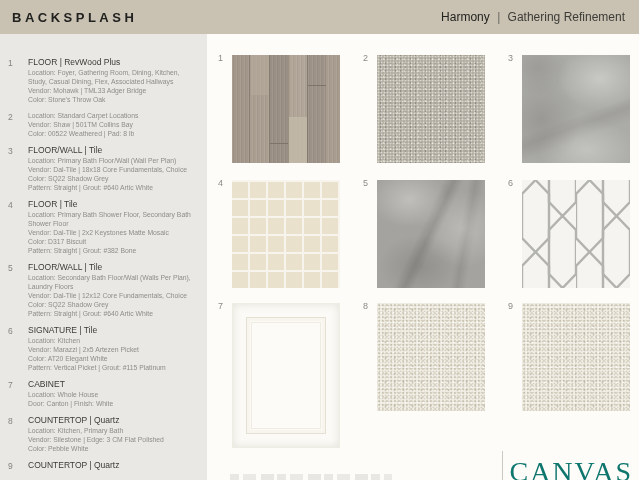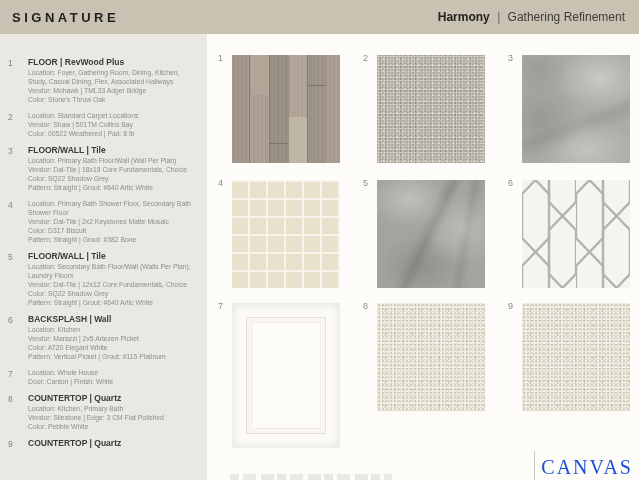--- a/index.html
+++ b/index.html
@@ -10,33 +10,33 @@
     margin:0 auto;
   }
   
   .header {
     position:absolute; top:0; left:0; right:0; height:34px;
     background:#c9c2b2; display:flex; align-items:center; justify-content:space-between;
     padding:0 14px 0 12px;
   }
   .brand { font-size:13px; font-weight:bold; letter-spacing:3.5px; color:#21211f; }
   .collection { font-size:12px; color:#3c3b37; }
-  .collection .coll-name { font-weight:bold; color:#23231f; }
+  .collection .coll-name { font-weight:normal; color:#23231f; }
   .collection .coll-div { color:#6b6a64; padding:0 4px; }
   
   .sidebar {
     position:absolute; top:34px; left:0; width:207px; bottom:0;
     background:#e9e8e5; padding:23px 10px 0 8px; overflow:hidden;
   }
   .spec-item { display:flex; margin-bottom:7px; }
   .spec-num {
     flex:0 0 20px; font-size:8.5px; color:#85847f; padding-top:1px; text-align:left;
   }
   .spec-body { flex:1; min-width:0; }
-  .spec-title { font-size:8.5px; font-weight:bold; color:#3b3a36; line-height:11px; }
+  .spec-title { font-size:8.5px; font-weight:normal; color:#3b3a36; line-height:11px; }
   .spec-line { font-size:6.8px; color:#8e8d88; line-height:9px; }
   
   .panel {
     position:absolute; top:34px; left:207px; right:0; bottom:0;
     background:#fdfcf9;
   }
   .sw-group { position:absolute; width:108px; }
   .sw-num {
     position:absolute; left:-14px; top:-2px; font-size:9px; color:#8b8a86;
   }
@@ -117,31 +117,31 @@
   }
   
   .cutoff-text {
     position:absolute; left:23px; bottom:0; width:162px; height:6px; opacity:.5;
     background:repeating-linear-gradient(90deg,#d4d3cf 0 9px, transparent 9px 13px,
       #d8d7d3 13px 26px, transparent 26px 31px, #d2d1cd 31px 44px, transparent 44px 47px);
   }
   .logo {
     position:absolute; right:4px; bottom:-1px; height:30px;
     border-left:1px solid #ccc9c2; padding:5px 2px 0 6px;
-    font-family:"Liberation Serif", serif; font-size:20px; letter-spacing:2px;
-    color:#1d4ed8;
+    font-family:"Liberation Serif", serif; font-size:28px; letter-spacing:2px;
+    color:#0f766e;
   }
 </style>
 </head>
 <body>
 
 <div class="page">
 
   <div class="header">
-    <div class="brand">SIGNATURE</div>
+    <div class="brand">BACKSPLASH</div>
     <div class="collection">
       <span class="coll-name">Harmony</span>
       <span class="coll-div">|</span>
       <span class="coll-tag">Gathering Refinement</span>
     </div>
   </div>
 
   <div class="sidebar">
 
     <div class="spec-item">
@@ -170,20 +170,21 @@
         <div class="spec-line">Location: Primary Bath Floor/Wall (Wall Per Plan)</div>
         <div class="spec-line">Vendor: Dal-Tile | 18x18 Core Fundamentals, Choice</div>
         <div class="spec-line">Color: SQ22 Shadow Grey</div>
         <div class="spec-line">Pattern: Straight | Grout: #640 Artic White</div>
       </div>
     </div>
 
     <div class="spec-item">
       <span class="spec-num">4</span>
       <div class="spec-body">
+        <div class="spec-title">FLOOR | Tile</div>
         <div class="spec-line">Location: Primary Bath Shower Floor, Secondary Bath Shower Floor</div>
         <div class="spec-line">Vendor: Dal-Tile | 2x2 Keystones Matte Mosaic</div>
         <div class="spec-line">Color: D317 Biscuit</div>
         <div class="spec-line">Pattern: Straight | Grout: #382 Bone</div>
       </div>
     </div>
 
     <div class="spec-item">
       <span class="spec-num">5</span>
       <div class="spec-body">
@@ -191,31 +192,32 @@
         <div class="spec-line">Location: Secondary Bath Floor/Wall (Walls Per Plan), Laundry Floors</div>
         <div class="spec-line">Vendor: Dal-Tile | 12x12 Core Fundamentals, Choice</div>
         <div class="spec-line">Color: SQ22 Shadow Grey</div>
         <div class="spec-line">Pattern: Straight | Grout: #640 Artic White</div>
       </div>
     </div>
 
     <div class="spec-item">
       <span class="spec-num">6</span>
       <div class="spec-body">
-        <div class="spec-title">BACKSPLASH | Wall</div>
+        <div class="spec-title">SIGNATURE | Tile</div>
         <div class="spec-line">Location: Kitchen</div>
         <div class="spec-line">Vendor: Marazzi | 2x5 Artezen Picket</div>
         <div class="spec-line">Color: AT20 Elegant White</div>
         <div class="spec-line">Pattern: Vertical Picket | Grout: #115 Platinum</div>
       </div>
     </div>
 
     <div class="spec-item">
       <span class="spec-num">7</span>
       <div class="spec-body">
+        <div class="spec-title">CABINET</div>
         <div class="spec-line">Location: Whole House</div>
         <div class="spec-line">Door: Canton | Finish: White</div>
       </div>
     </div>
 
     <div class="spec-item">
       <span class="spec-num">8</span>
       <div class="spec-body">
         <div class="spec-title">COUNTERTOP | Quartz</div>
         <div class="spec-line">Location: Kitchen, Primary Bath</div>

